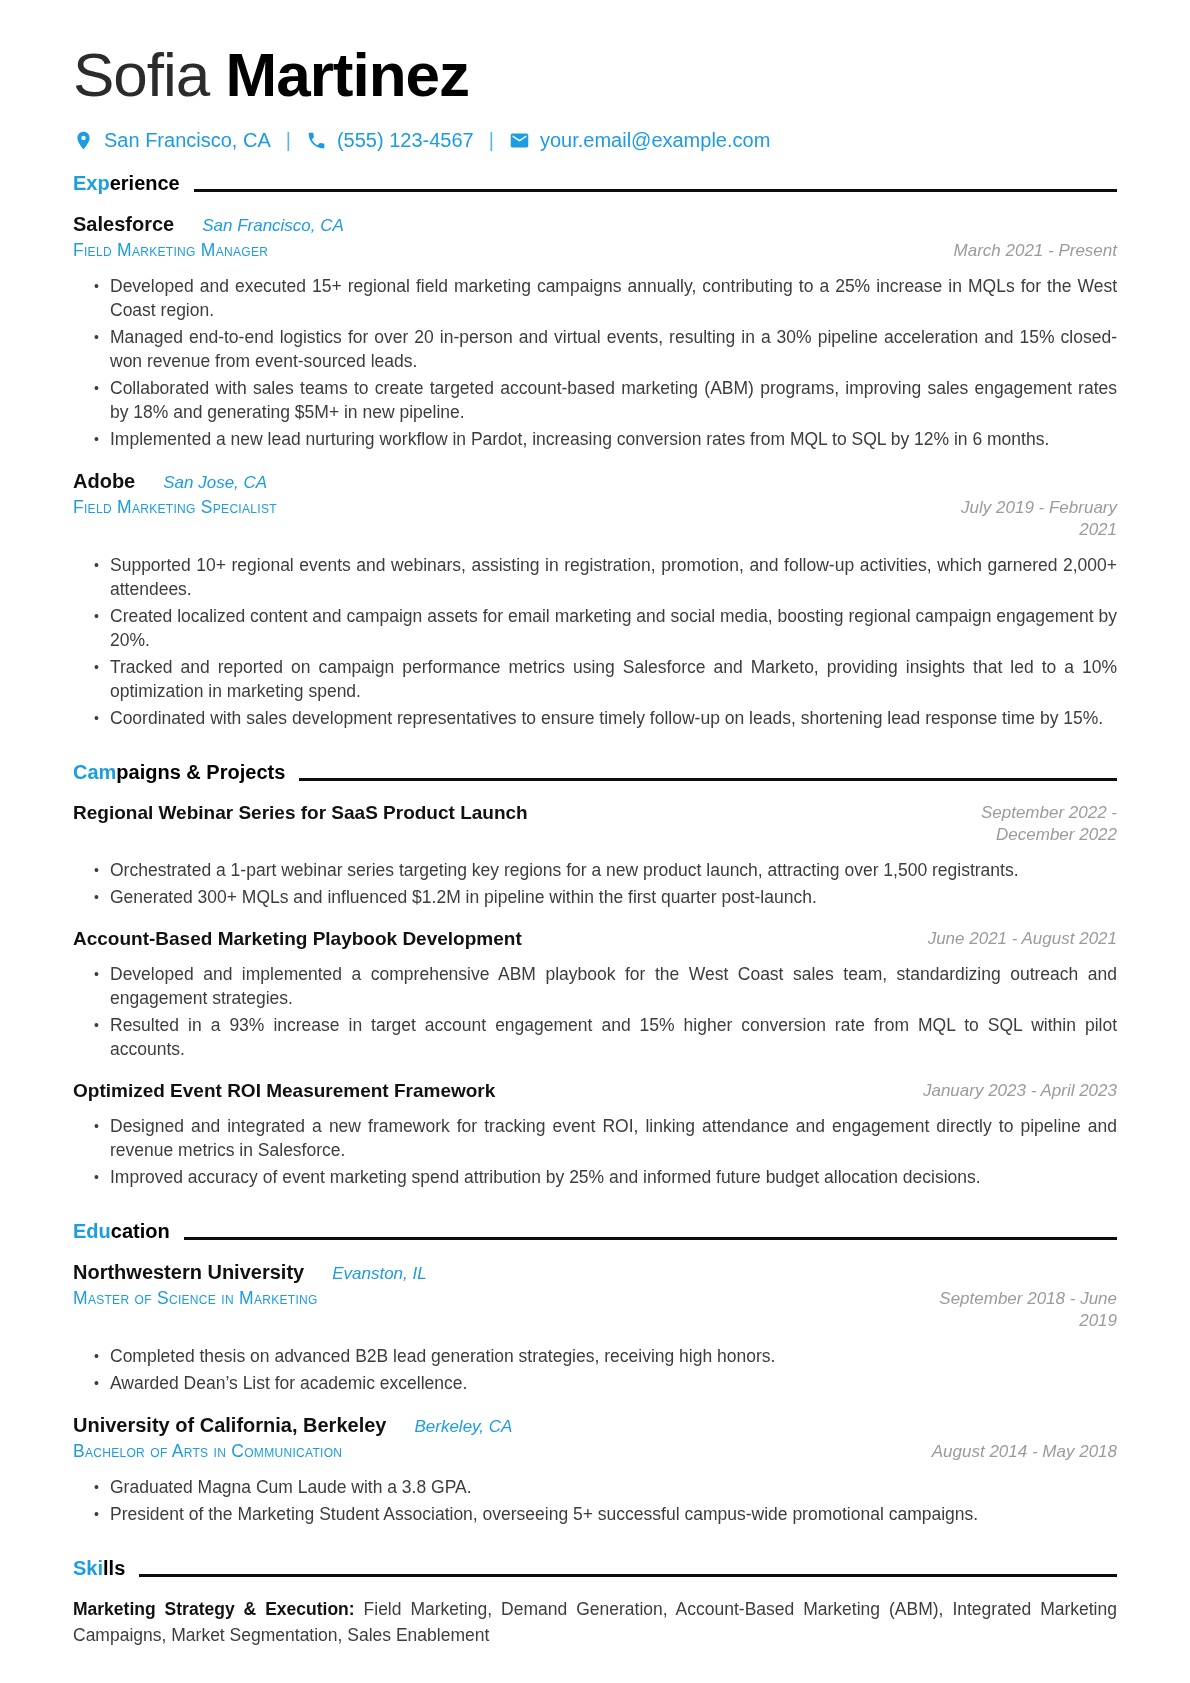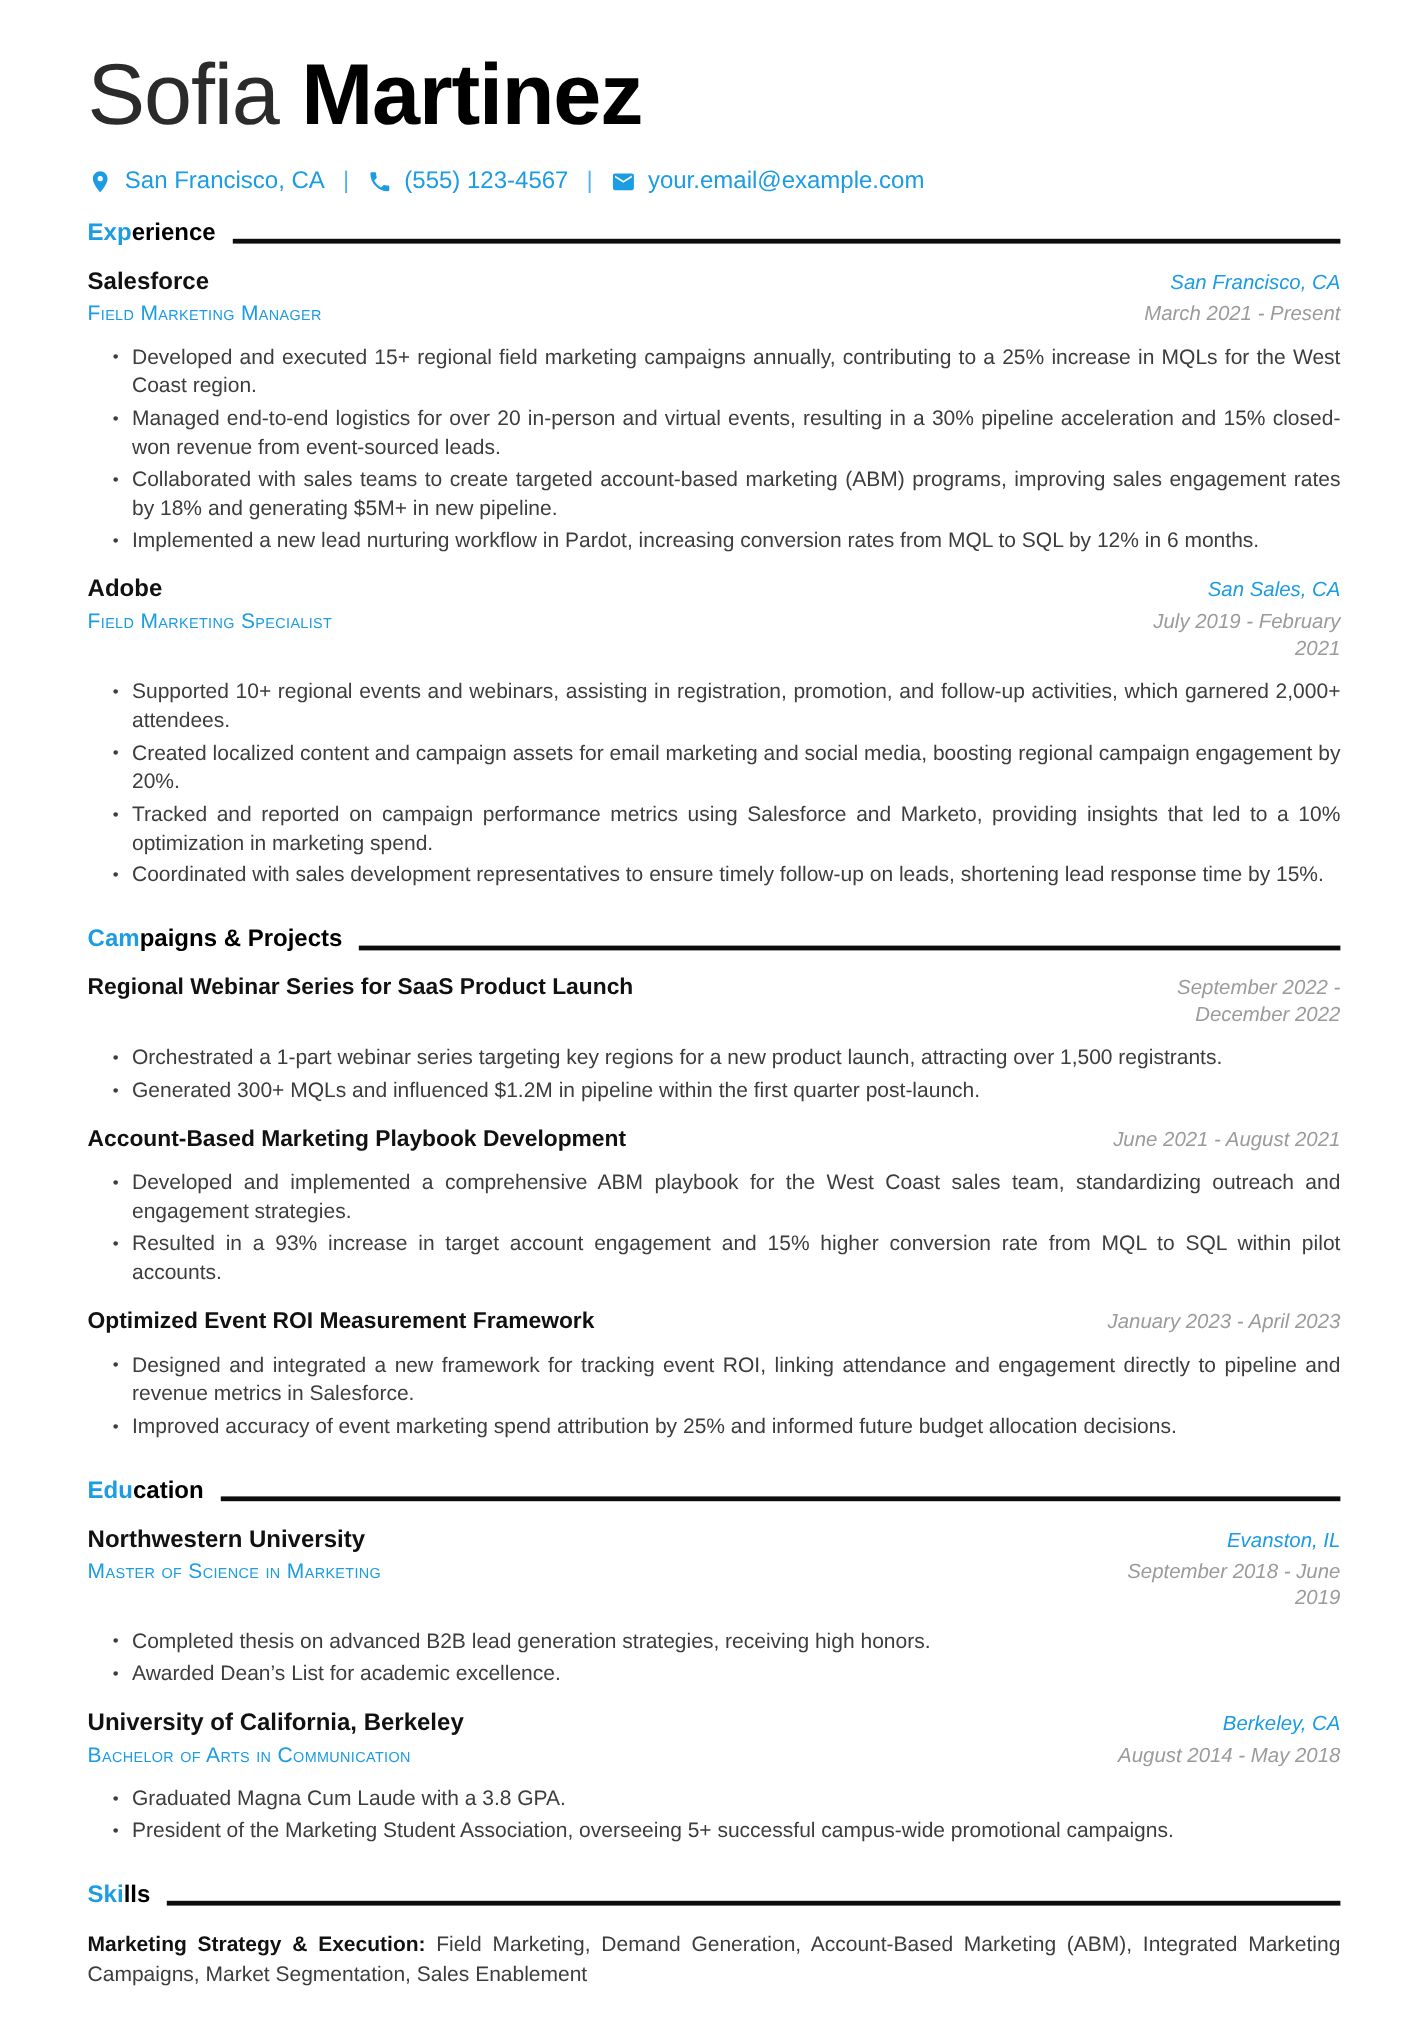--- a/index.html
+++ b/index.html
@@ -7,21 +7,21 @@
   body {
     width: 1190px; height: 1683px;
     margin: 0 auto;
     font-family: "Liberation Sans", sans-serif;
     color: #3d3d3d;
     overflow: hidden;
   }
   .page { padding: 42px 73px 0 73px; width: 100%; height: 100%; }
 
   
-  .name { font-size: 72px; line-height: 1.05; letter-spacing: -1px; color: #000; }
+  .name { font-size: 62px; line-height: 1.05; letter-spacing: -1px; color: #000; }
   .name .first { font-weight: 400; color: #2b2b2b; }
   .name .last  { font-weight: 700; color: #000; }
 
   .contact {
     margin-top: 22px;
     display: flex; align-items: center; gap: 15px;
     color: #1b9ce3; font-size: 20px;
   }
   .contact .c-item { display: flex; align-items: center; gap: 10px; }
   .contact svg { width: 21px; height: 21px; fill: #1b9ce3; flex: 0 0 auto; }
@@ -32,21 +32,21 @@
     display: flex; align-items: center;
     font-size: 20px; font-weight: 700; color: #000;
     margin-top: 30px; margin-bottom: 4px;
   }
   .section-title.first { margin-top: 20px; }
   .section-title .accent { color: #1b9ce3; }
   .section-title .rule { flex: 1; height: 3.5px; background: #0d0d0d; margin-left: 14px; margin-top: 14px; }
 
   
   .entry { margin-top: 18px; }
-  .entry-head { display: flex; justify-content: space-between; align-items: baseline; }
+  .entry-head { display: flex; align-items: baseline; gap: 28px; }
   .company { font-size: 20px; font-weight: 700; color: #111; }
   .p-title { font-size: 19px; font-weight: 700; color: #111; }
   .loc { font-size: 17px; font-style: italic; color: #1b9ce3; white-space: nowrap; }
   .entry-sub { display: flex; justify-content: space-between; align-items: flex-start; margin-top: 4px; gap: 36px; }
   .position {
     font-size: 17.5px; color: #1b9ce3;
     font-variant: small-caps; letter-spacing: .3px;
   }
   .dates {
     font-size: 17px; font-style: italic; color: #9b9b9b;
@@ -125,21 +125,21 @@
         <div class="bullet">Developed and executed 15+ regional field marketing campaigns annually, contributing to a 25% increase in MQLs for the West Coast region.</div>
         <div class="bullet">Managed end-to-end logistics for over 20 in-person and virtual events, resulting in a 30% pipeline acceleration and 15% closed-won revenue from event-sourced leads.</div>
         <div class="bullet">Collaborated with sales teams to create targeted account-based marketing (ABM) programs, improving sales engagement rates by 18% and generating $5M+ in new pipeline.</div>
         <div class="bullet">Implemented a new lead nurturing workflow in Pardot, increasing conversion rates from MQL to SQL by 12% in 6 months.</div>
       </div>
     </article>
 
     <article class="entry">
       <div class="entry-head">
         <span class="company">Adobe</span>
-        <span class="loc">San Sales, CA</span>
+        <span class="loc">San Jose, CA</span>
       </div>
       <div class="entry-sub">
         <span class="position">Field Marketing Specialist</span>
         <span class="dates">July 2019 - February 2021</span>
       </div>
       <div class="bullets">
         <div class="bullet">Supported 10+ regional events and webinars, assisting in registration, promotion, and follow-up activities, which garnered 2,000+ attendees.</div>
         <div class="bullet">Created localized content and campaign assets for email marketing and social media, boosting regional campaign engagement by 20%.</div>
         <div class="bullet">Tracked and reported on campaign performance metrics using Salesforce and Marketo, providing insights that led to a 10% optimization in marketing spend.</div>
         <div class="bullet">Coordinated with sales development representatives to ensure timely follow-up on leads, shortening lead response time by 15%.</div>

